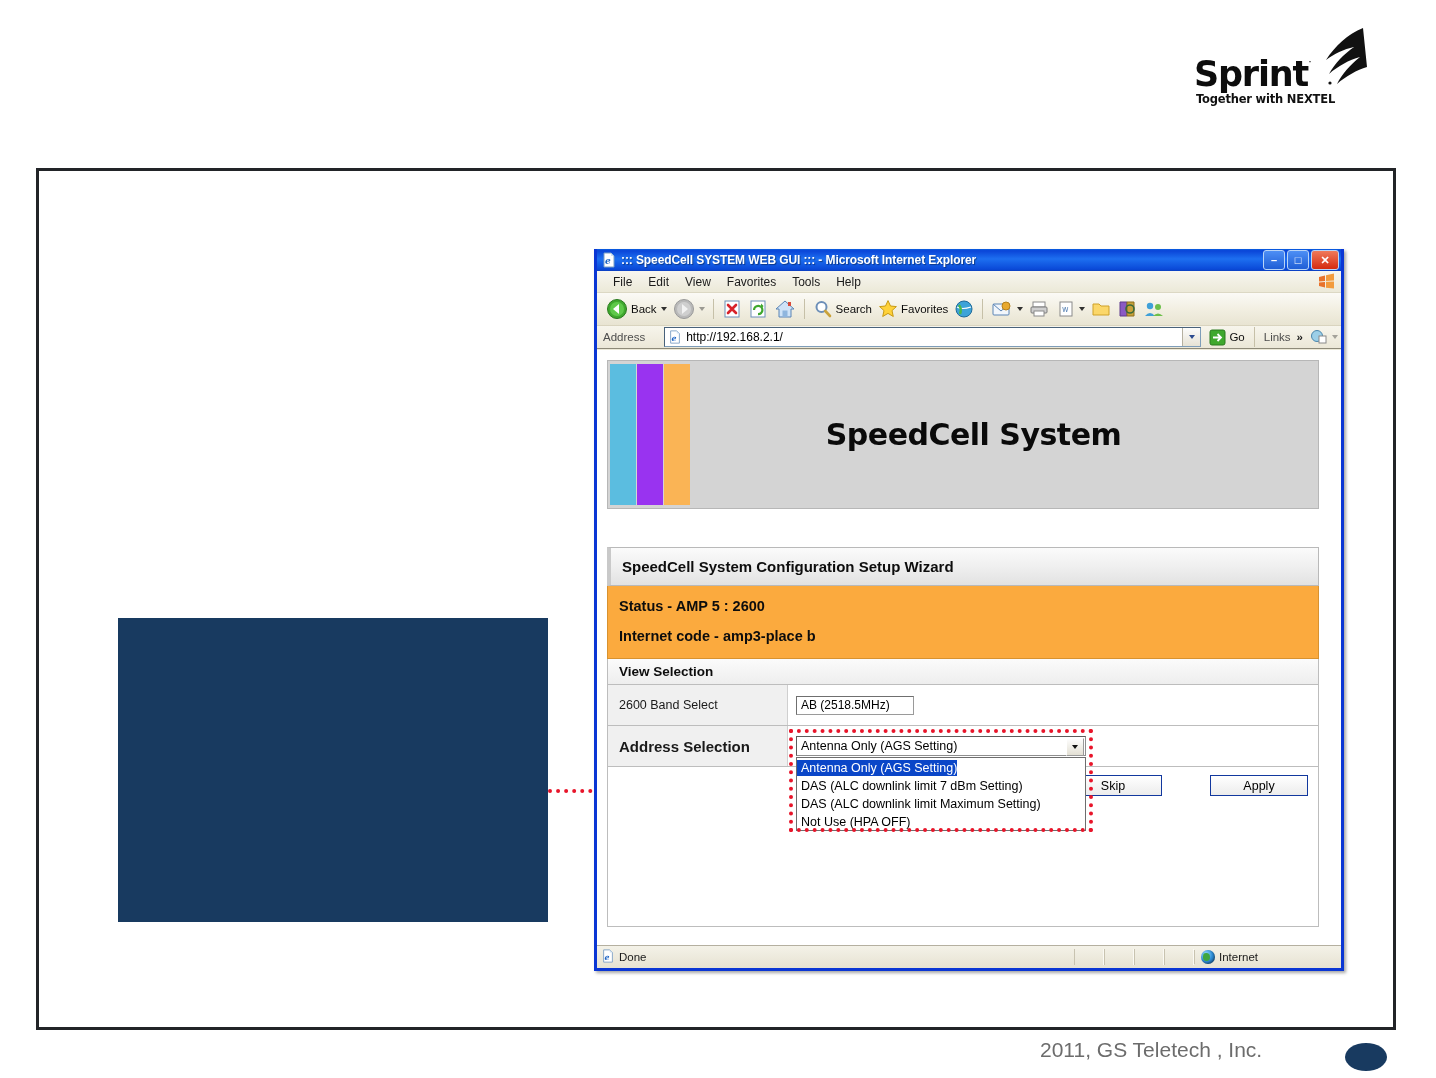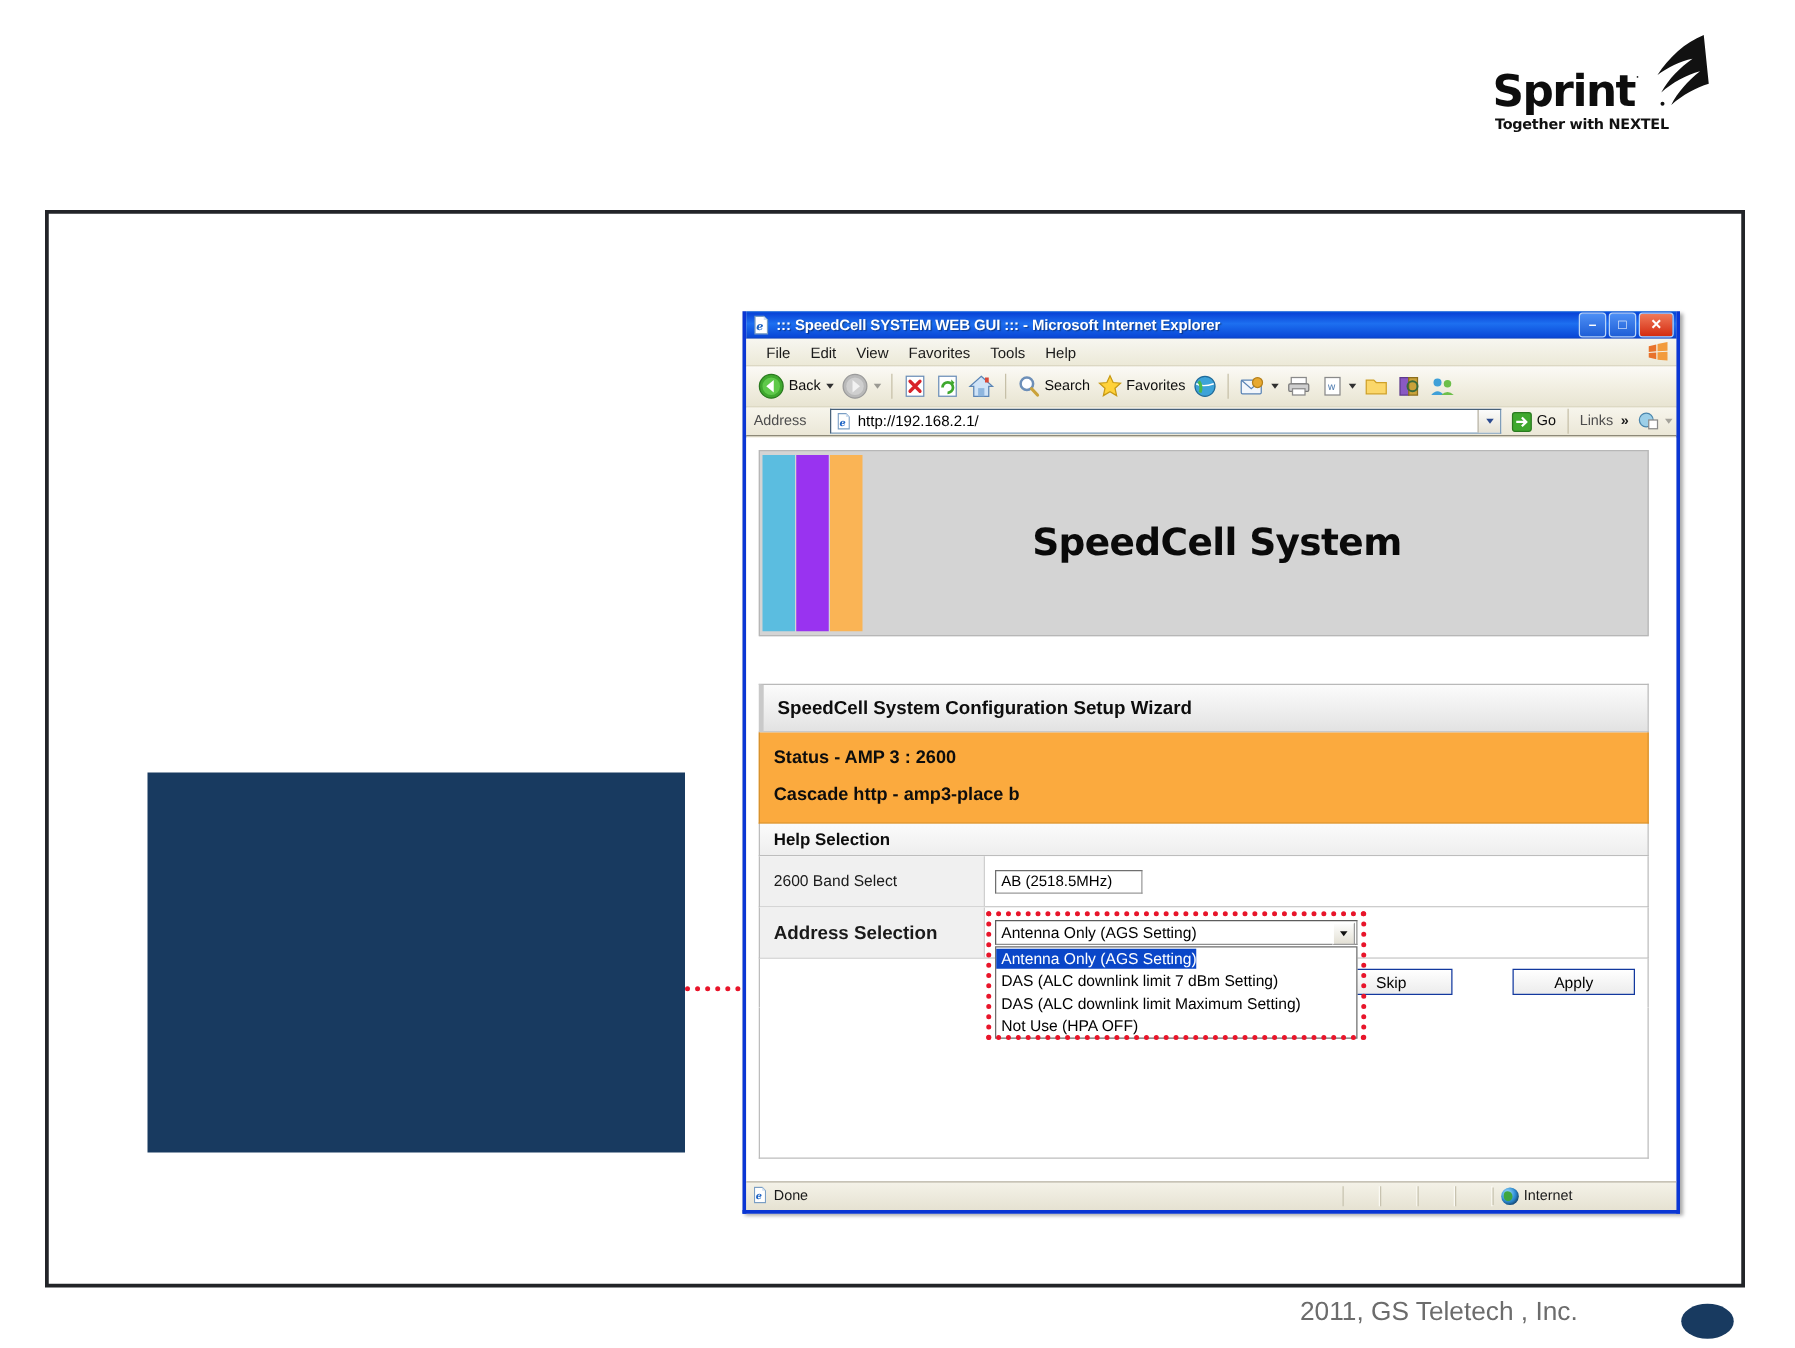--- a/index.html
+++ b/index.html
@@ -726,25 +726,25 @@
       <div class="banner">
         <span class="bar" style="background:#5bbde0"></span>
         <span class="bar" style="background:#9933f0"></span>
         <span class="bar" style="background:#fab455"></span>
         <span class="banner-title">SpeedCell System</span>
       </div>
 
       <div class="wizard-header">SpeedCell System Configuration Setup Wizard</div>
 
       <div class="status-panel">
-        <div class="status-line">Status - AMP 3 : 2600</div>
-        <div class="status-line">Cascade http - amp3-place b</div>
+        <div class="status-line">Status - AMP 5 : 2600</div>
+        <div class="status-line">Internet code - amp3-place b</div>
       </div>
 
-      <div class="band-header">Help Selection</div>
+      <div class="band-header">View Selection</div>
 
       <div class="form-row">
         <span class="form-label">2600 Band Select</span>
         <span class="form-value">
           <span class="band-input">AB (2518.5MHz)</span>
         </span>
       </div>
 
       <div class="form-row">
         <span class="form-label bold">Address Selection</span>

